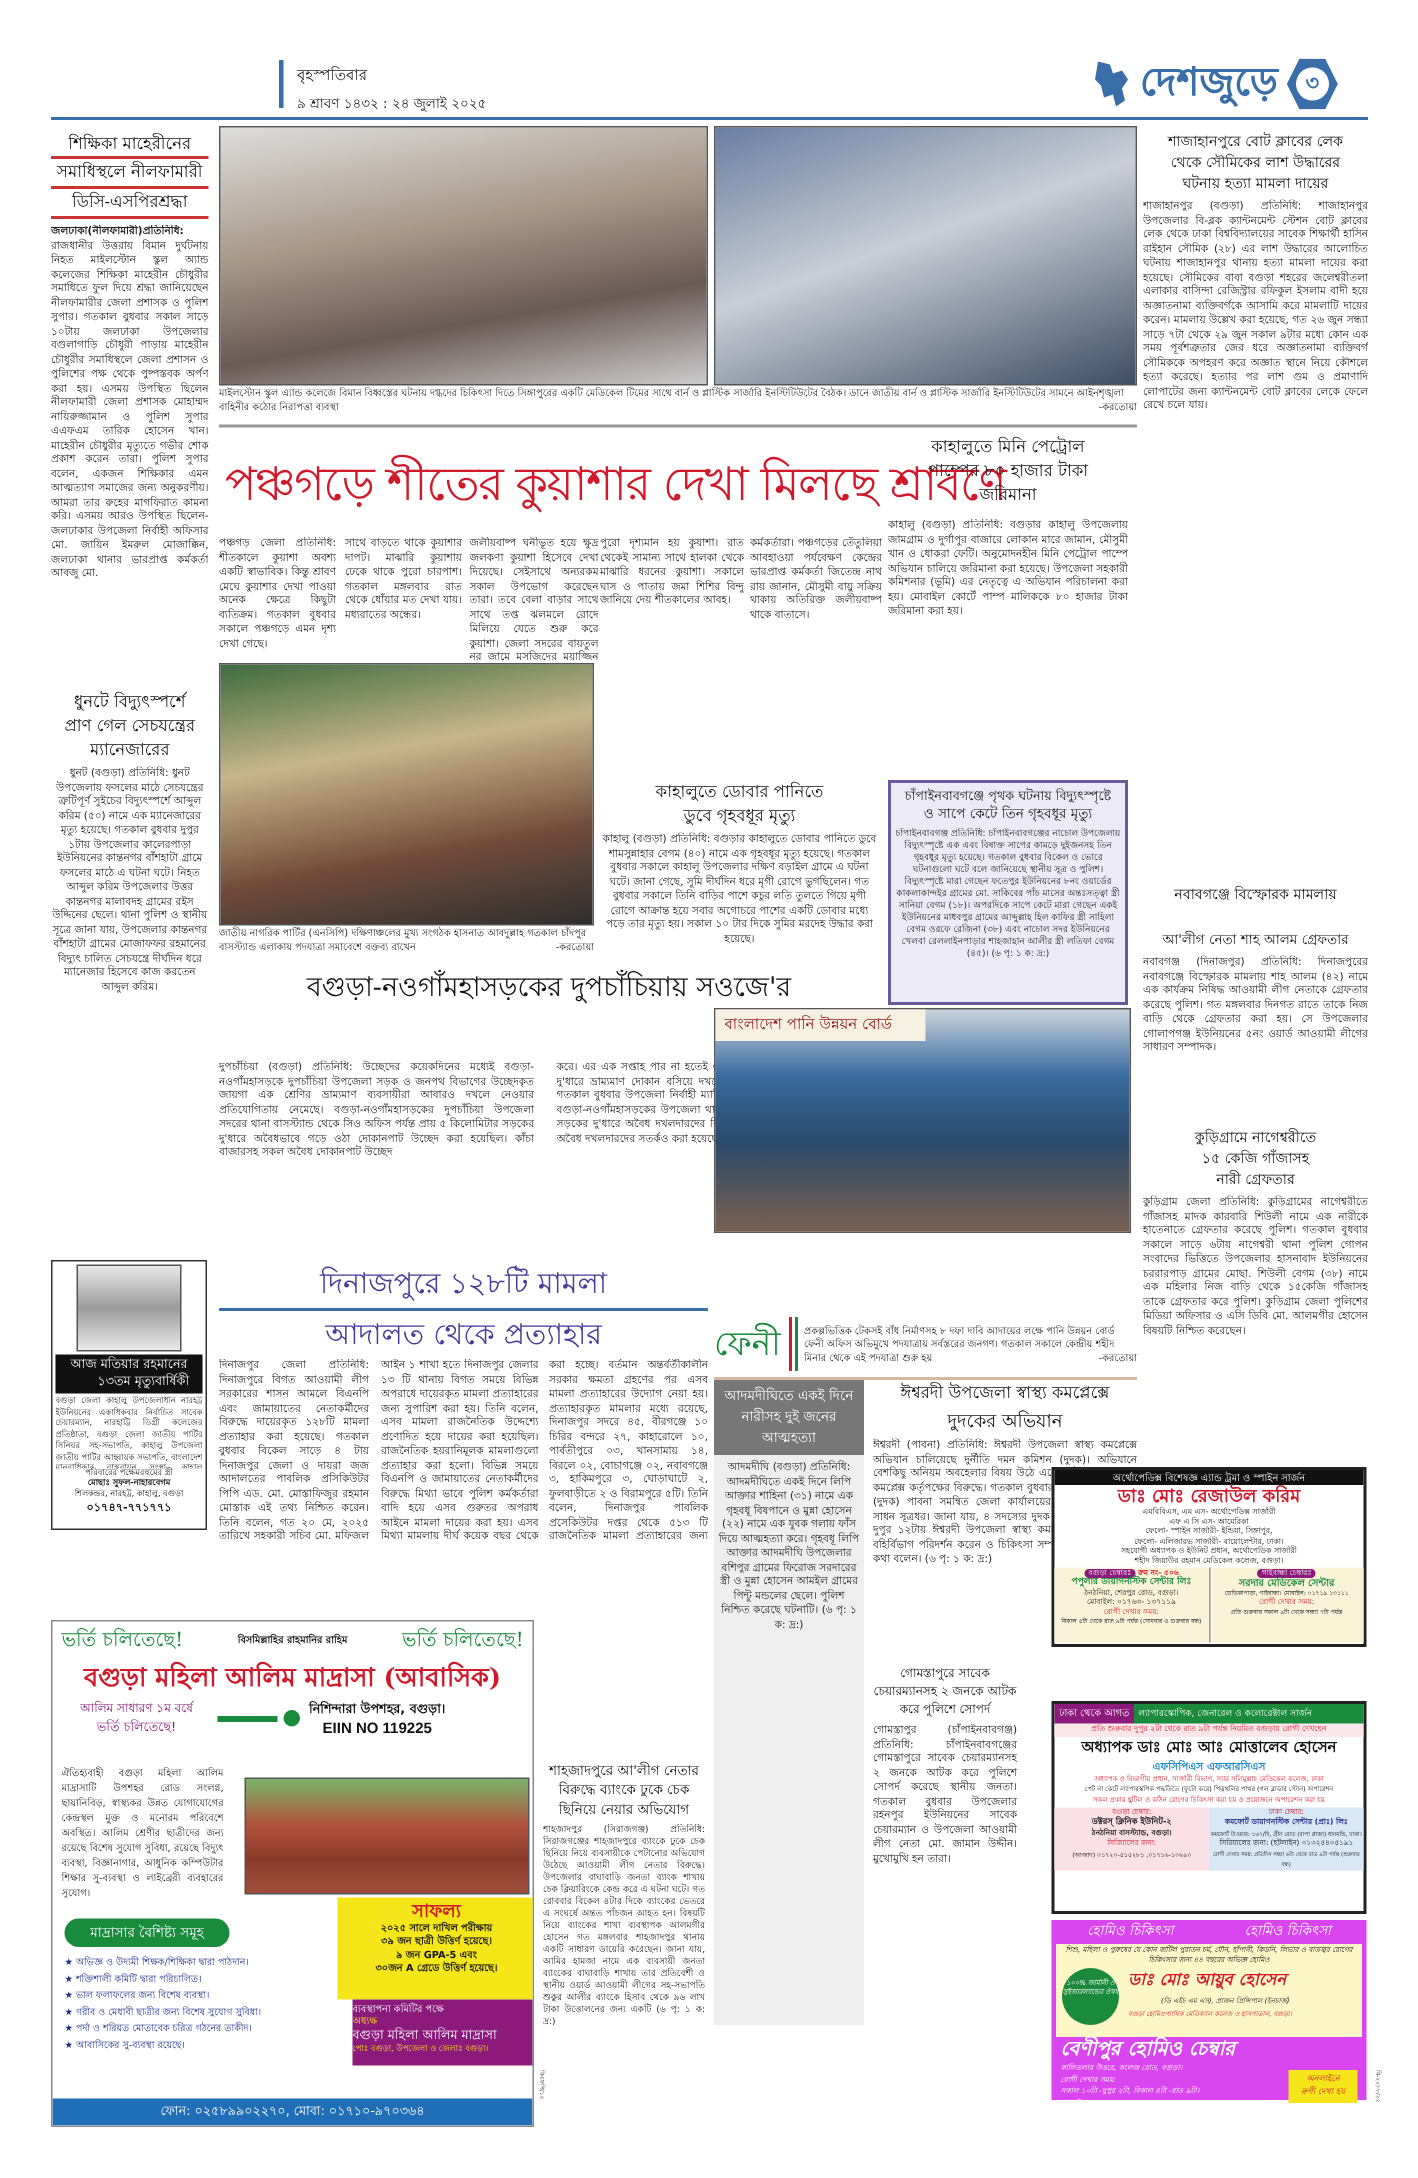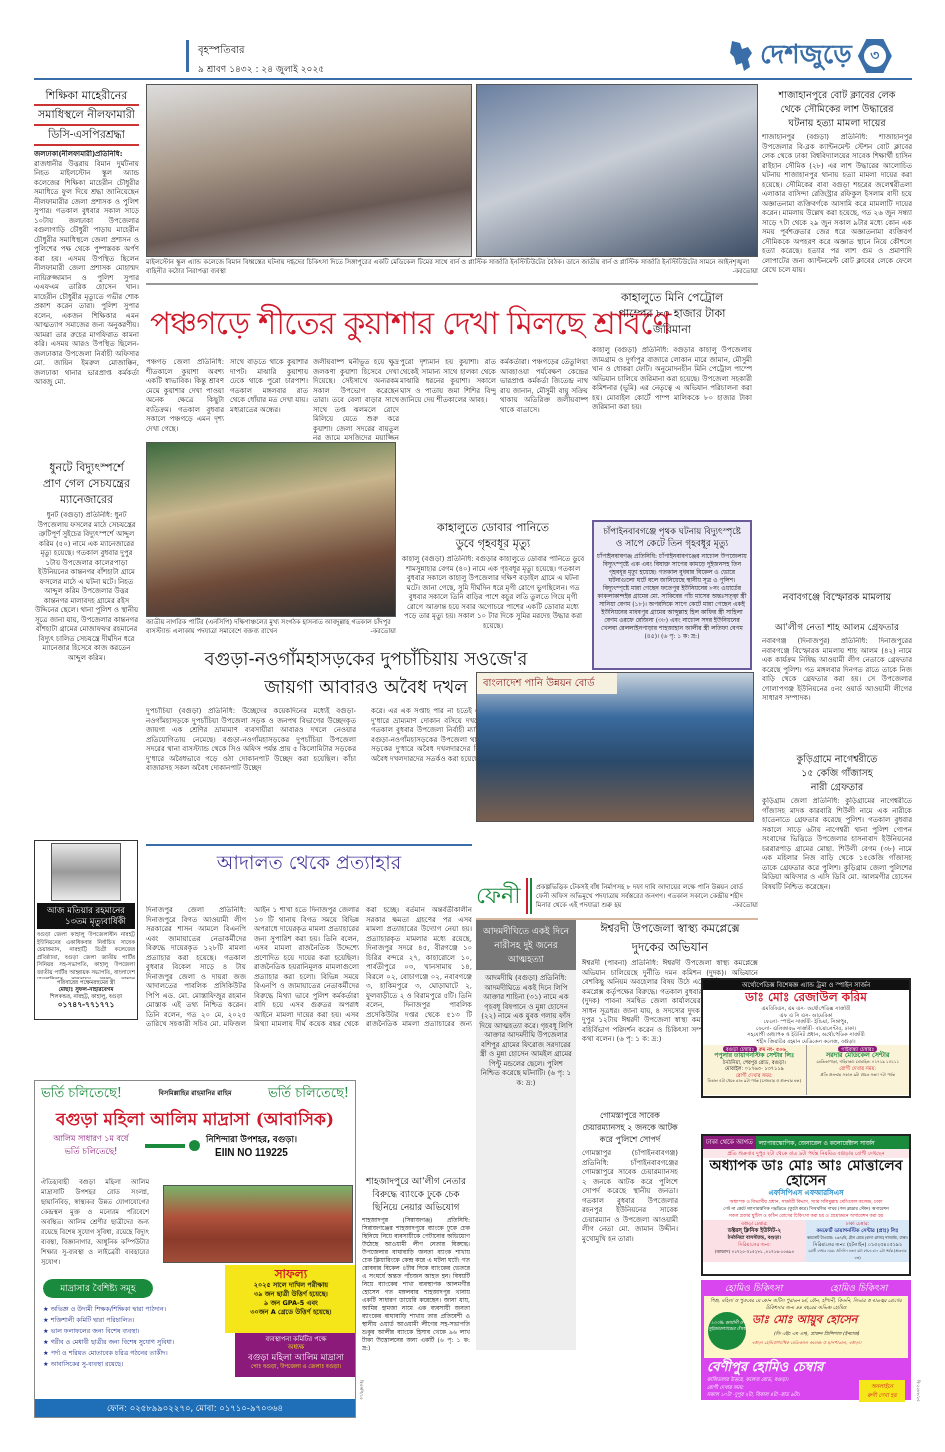--- a/index.html
+++ b/index.html
@@ -117,21 +117,20 @@
 </div>
 
 <div class="abs" style="left:762px;top:590px;width:150px;height:160px;">
   <div class="hl" style="font-size:9.5px;line-height:14px;">নবাবগঞ্জে বিস্ফোরক মামলায়</div>
   <div class="hl" style="font-size:9px;line-height:14px;margin-bottom:3px;margin-top:16px;">আ'লীগ নেতা শাহ আলম গ্রেফতার</div>
   <div class="txt" style="height:125px;">নবাবগঞ্জ (দিনাজপুর) প্রতিনিধি: দিনাজপুরের নবাবগঞ্জে বিস্ফোরক মামলায় শাহ আলম (৪২) নামে এক কার্যক্রম নিষিদ্ধ আওয়ামী লীগ নেতাকে গ্রেফতার করেছে পুলিশ। গত মঙ্গলবার দিনগত রাতে তাকে নিজ বাড়ি থেকে গ্রেফতার করা হয়। সে উপজেলার গোলাপগঞ্জ ইউনিয়নের ৫নং ওয়ার্ড আওয়ামী লীগের সাধারণ সম্পাদক।</div>
 </div>
 
 <div class="abs" style="left:146px;top:645px;width:440px;height:195px;">
   <div class="hl" style="font-size:18px;line-height:28px;white-space:nowrap;">বগুড়া-নওগাঁমহাসড়কের দুপচাঁচিয়ায় সওজে'র</div>
-  <div class="hl" style="font-size:18px;line-height:28px;margin-bottom:4px;">জায়গা আবারও অবৈধ দখল</div>
   <div class="txt" style="position:absolute;left:0;top:62px;width:210px;height:130px;">দুপচাঁচিয়া (বগুড়া) প্রতিনিধি: উচ্ছেদের কয়েকদিনের মধ্যেই বগুড়া-নওগাঁমহাসড়কে দুপচাঁচিয়া উপজেলা সড়ক ও জনপথ বিভাগের উচ্ছেদকৃত জায়গা এক শ্রেণির ভ্রাম্যমাণ ব্যবসায়ীরা আবারও দখলে নেওয়ার প্রতিযোগিতায় নেমেছে। বগুড়া-নওগাঁমহাসড়কের দুপচাঁচিয়া উপজেলা সদরের থানা বাসস্ট্যান্ড থেকে সিও অফিস পর্যন্ত প্রায় ৫ কিলোমিটার সড়কের দু'ধারে অবৈধভাবে গড়ে ওঠা দোকানপাট উচ্ছেদ করা হয়েছিল। কাঁচা বাজারসহ সকল অবৈধ দোকানপাট উচ্ছেদ</div>
   <div class="txt" style="position:absolute;left:225px;top:62px;width:212px;height:130px;">করে। এর এক সপ্তাহ পার না হতেই এক শ্রেণির ব্যবসায়ী আবারও সড়কের দু'ধারে ভ্রাম্যমাণ দোকান বসিয়ে দখলের নেওয়ার প্রতিযোগিতায় নেমেছে। গতকাল বুধবার উপজেলা নির্বাহী ম্যাজিস্ট্রেট ইউএনও শাহরুখ খান জানান, বগুড়া-নওগাঁমহাসড়কের উপজেলা থানা বাসস্ট্যান্ড থেকে সিও অফিস পর্যন্ত সড়কের দু'ধারে অবৈধ দখলদারদের বিরুদ্ধে পুনরায় অভিযান চালানো হবে। অবৈধ দখলদারদের সতর্কও করা হয়েছে।</div>
 </div>
 
 <div class="abs photo4" style="left:476px;top:672px;width:278px;height:150px;">
   <div style="background:#f6f0e0;color:#8a1a1a;font-size:10px;padding:2px 6px;width:140px;font-family:'DejaVu Serif',serif;">বাংলাদেশ পানি উন্নয়ন বোর্ড</div>
 </div>
 
 <div class="abs" style="left:762px;top:752px;width:150px;height:210px;">
   <div class="hl" style="font-size:9.5px;line-height:14px;">কুড়িগ্রামে নাগেশ্বরীতে</div>
@@ -144,20 +143,21 @@
   <div style="font-family:'DejaVu Serif',serif;font-size:22px;color:#1a8a3c;width:50px;">ফেনী</div>
   <div style="width:6px;height:36px;border-left:2px solid #d0192b;border-right:2px solid #1a8a3c;margin-right:4px;"></div>
   <div class="caption" style="flex:1;font-size:6.5px;line-height:9px;">
     <span>প্রকল্পভিত্তিক টেকসই বাঁধ নির্মাণসহ ৮ দফা দাবি আদায়ের লক্ষে পানি উন্নয়ন বোর্ড ফেনী অফিস অভিমুখে পদযাত্রায় সর্বস্তরের জনগণ। গতকাল সকালে কেন্দ্রীয় শহীদ মিনার থেকে এই পদযাত্রা শুরু হয়</span>
     <span style="float:right;">-করতোয়া</span>
   </div>
 </div>
 <div class="abs" style="left:476px;top:918px;width:282px;height:2px;background:#d9b79f;"></div>
 
 <div class="abs" style="left:146px;top:842px;width:326px;height:185px;">
+  <div class="hl" style="font-size:19px;line-height:28px;color:#4a3a9a;">দিনাজপুরে ১২৮টি মামলা</div>
   <div style="height:2px;background:#3a6ea8;margin:2px 0;"></div>
   <div class="hl" style="font-size:19px;line-height:28px;color:#4a3a9a;">আদালত থেকে প্রত্যাহার</div>
   <div class="txt" style="position:absolute;left:0;top:64px;width:100px;height:120px;">দিনাজপুর জেলা প্রতিনিধি: দিনাজপুরে বিগত আওয়ামী লীগ সরকারের শাসন আমলে বিএনপি এবং জামায়াতের নেতাকর্মীদের বিরুদ্ধে দায়েরকৃত ১২৮টি মামলা প্রত্যাহার করা হয়েছে। গতকাল বুধবার বিকেল সাড়ে ৪ টায় দিনাজপুর জেলা ও দায়রা জজ আদালতের পাবলিক প্রসিকিউটর পিপি এড. মো. মোস্তাফিজুর রহমান মোস্তাক এই তথ্য নিশ্চিত করেন। তিনি বলেন, গত ২০ মে, ২০২৫ তারিখে সহকারী সচিব মো. মফিজুল ইসলাম স্বাক্ষরিত স্বরাষ্ট্র মন্ত্রণালয়ের জন নিরাপত্তা বিভাগ</div>
   <div class="txt" style="position:absolute;left:108px;top:64px;width:105px;height:120px;">আইন ১ শাখা হতে দিনাজপুর জেলার ১৩ টি থানায় বিগত সময়ে বিভিন্ন অপরাধে দায়েরকৃত মামলা প্রত্যাহারের জন্য সুপারিশ করা হয়। তিনি বলেন, এসব মামলা রাজনৈতিক উদ্দেশ্যে প্রণোদিত হয়ে দায়ের করা হয়েছিল। রাজনৈতিক হয়রানিমূলক মামলাগুলো প্রত্যাহার করা হলো। বিভিন্ন সময়ে বিএনপি ও জামায়াতের নেতাকর্মীদের বিরুদ্ধে মিথ্যা ভাবে পুলিশ কর্মকর্তারা বাদি হয়ে এসব গুরুতর অপরাধ আইনে মামলা দায়ের করা হয়। এসব মিথ্যা মামলায় দীর্ঘ কয়েক বছর থেকে তাদের হয়রানি</div>
   <div class="txt" style="position:absolute;left:220px;top:64px;width:106px;height:120px;">করা হচ্ছে। বর্তমান অন্তর্বর্তীকালীন সরকার ক্ষমতা গ্রহণের পর এসব মামলা প্রত্যাহারের উদ্যোগ নেয়া হয়। প্রত্যাহারকৃত মামলার মধ্যে রয়েছে, দিনাজপুর সদরে ৪৫, বীরগঞ্জে ১০ চিরির বন্দরে ২৭, কাহারোলে ১০, পার্বতীপুরে ০৩, খানসামায় ১৪, বিরলে ০২, বোচাগঞ্জে ০২, নবাবগঞ্জে ৩, হাকিমপুরে ৩, ঘোড়াঘাটে ২, ফুলবাড়ীতে ২ ও বিরামপুরে ৫টি। তিনি বলেন, দিনাজপুর পাবলিক প্রসেকিউটর দপ্তর থেকে ৫১৩ টি রাজনৈতিক মামলা প্রত্যাহারের জন্য প্রেরণ করা হয়েছে। প্রথম পর্যায়ে ১২৮ টি মামলা প্রত্যাহারের মধ্য দিয়ে কার্যক্রম শুরু হলো। অবশিষ্ট ৩৮৫ টি মামলা পরবর্তীতে পর্যায়ক্রমে প্রত্যাহার করা হবে বলে তিনি আশা করছেন।</div>
 </div>
 <div class="txt abs" style="left:364px;top:1028px;width:106px;height:120px;"></div>
 
 <div class="abs" style="left:476px;top:920px;width:100px;height:430px;background:#eeeeee;">
   <div style="background:#777;color:#fff;text-align:center;padding:4px 2px;">
@@ -217,21 +217,21 @@
     <li>★ <span>পর্দা ও শরিয়ত মোতাবেক চরিত্র গঠনের তাকীদ।</span></li>
     <li>★ <span>আবাসিকের সু-ব্যবস্থা রয়েছে।</span></li>
   </ul>
   <div style="position:absolute;left:190px;top:184px;width:132px;height:68px;background:#f5e61a;text-align:center;padding-top:2px;">
     <div style="color:#d0192b;font-size:12px;font-weight:bold;line-height:14px;">সাফল্য</div>
     <div style="font-size:6.5px;line-height:9px;font-weight:bold;">২০২৫ সালে দাখিল পরীক্ষায়</div>
     <div style="font-size:6.5px;line-height:9px;font-weight:bold;">৩৯ জন ছাত্রী উত্তির্ণ হয়েছে।</div>
     <div style="font-size:6.5px;line-height:9px;font-weight:bold;">৯ জন GPA-5 এবং</div>
     <div style="font-size:6.5px;line-height:9px;font-weight:bold;">৩০জন A গ্রেডে উত্তির্ণ হয়েছে।</div>
   </div>
-  <div style="position:absolute;left:200px;top:252px;width:122px;height:44px;background:#8b1a7a;color:#fff;text-align:center;padding-top:2px;">
+  <div style="position:absolute;left:200px;top:252px;width:122px;height:44px;background:#8b1a7a;color:#fff;text-align:left;padding-top:2px;">
     <div style="font-size:6.5px;line-height:8px;">ব্যবস্থাপনা কমিটির পক্ষে</div>
     <div style="font-size:6.5px;line-height:8px;color:#f5e61a;">অধ্যক্ষ</div>
     <div style="font-size:8.5px;line-height:12px;">বগুড়া মহিলা আলিম মাদ্রাসা</div>
     <div style="font-size:5.5px;line-height:7px;color:#f5e61a;">পোঃ বগুড়া, উপজেলা ও জেলাঃ বগুড়া।</div>
   </div>
   <div style="position:absolute;left:0;bottom:0;width:100%;height:18px;background:#1f6fb8;color:#fff;font-size:8.5px;text-align:center;line-height:18px;">ফোন: ০২৫৮৯৯০২২৭০, মোবা: ০১৭১০-৯৭০৩৬৪</div>
 </div>
 
 <div class="abs ad-box" style="left:701px;top:978px;width:210px;height:120px;background:#fff;">
   <div style="background:#111;color:#fff;font-size:6.5px;text-align:center;line-height:10px;">অর্থোপেডিক্স বিশেষজ্ঞ এ্যান্ড ট্রমা ও স্পাইন সার্জন</div>
@@ -262,21 +262,21 @@
     </div>
   </div>
 </div>
 
 <div class="abs ad-box" style="left:701px;top:1134px;width:210px;height:142px;background:#fff;">
   <div style="display:flex;">
     <div style="background:#8b1a7a;color:#fff;font-size:6.5px;padding:1px 3px;line-height:11px;">ঢাকা থেকে আগত</div>
     <div style="background:#1a8a3c;color:#fff;font-size:6px;padding:1px 3px;line-height:11px;flex:1;">ল্যাপারস্কোপিক, জেনারেল ও কলোরেক্টাল সার্জন</div>
   </div>
   <div style="color:#d0192b;font-size:5.2px;text-align:center;line-height:9px;background:#fbe6ea;">প্রতি শুক্রবার দুপুর ২টা থেকে রাত ৯টা পর্যন্ত নিয়মিত বগুড়ায় রোগী দেখছেন</div>
-  <div style="font-size:14px;font-weight:bold;text-align:center;line-height:15px;">অধ্যাপক ডাঃ মোঃ আঃ মোত্তালেব হোসেন</div>
+  <div style="font-size:10px;font-weight:bold;text-align:center;line-height:15px;">অধ্যাপক ডাঃ মোঃ আঃ মোত্তালেব হোসেন</div>
   <div style="color:#1f8ac8;font-size:7px;font-weight:bold;text-align:center;line-height:10px;">এফসিপিএস  এফআরসিএস</div>
   <div style="color:#d0192b;font-size:4.6px;text-align:center;line-height:7px;">অধ্যাপক ও বিভাগীয় প্রধান, সার্জারী বিভাগ, স্যার সলিমুল্লাহ মেডিকেল কলেজ, ঢাকা</div>
   <div style="font-size:4.3px;text-align:center;line-height:7px;">পেট না কেটে ল্যাপারস্কপিক পদ্ধতিতে (ফুটো করে) পিত্তথলির পাথর (গল ব্লাডার স্টোন) অপারেশন</div>
   <div style="color:#d0192b;font-size:4.6px;text-align:center;line-height:7px;">সকল প্রকার ছুটিল ও কঠিন রোগের চিকিৎসা করা হয় ও প্রয়োজনে অপারেশন করা হয়</div>
   <div style="display:flex;height:42px;margin-top:1px;">
     <div style="flex:1;background:#fbe0e6;font-size:4.8px;line-height:7px;text-align:center;">
       <div style="color:#d0192b;">বগুড়া চেম্বার:</div>
       <div style="font-weight:bold;font-size:5.5px;">ডক্টরস্ ক্লিনিক ইউনিট-২</div>
       <div style="font-weight:bold;">ঠনঠনিয়া বাসস্ট্যান্ড, বগুড়া।</div>
       <div style="color:#d0192b;">সিরিয়ালের জন্য:</div>

